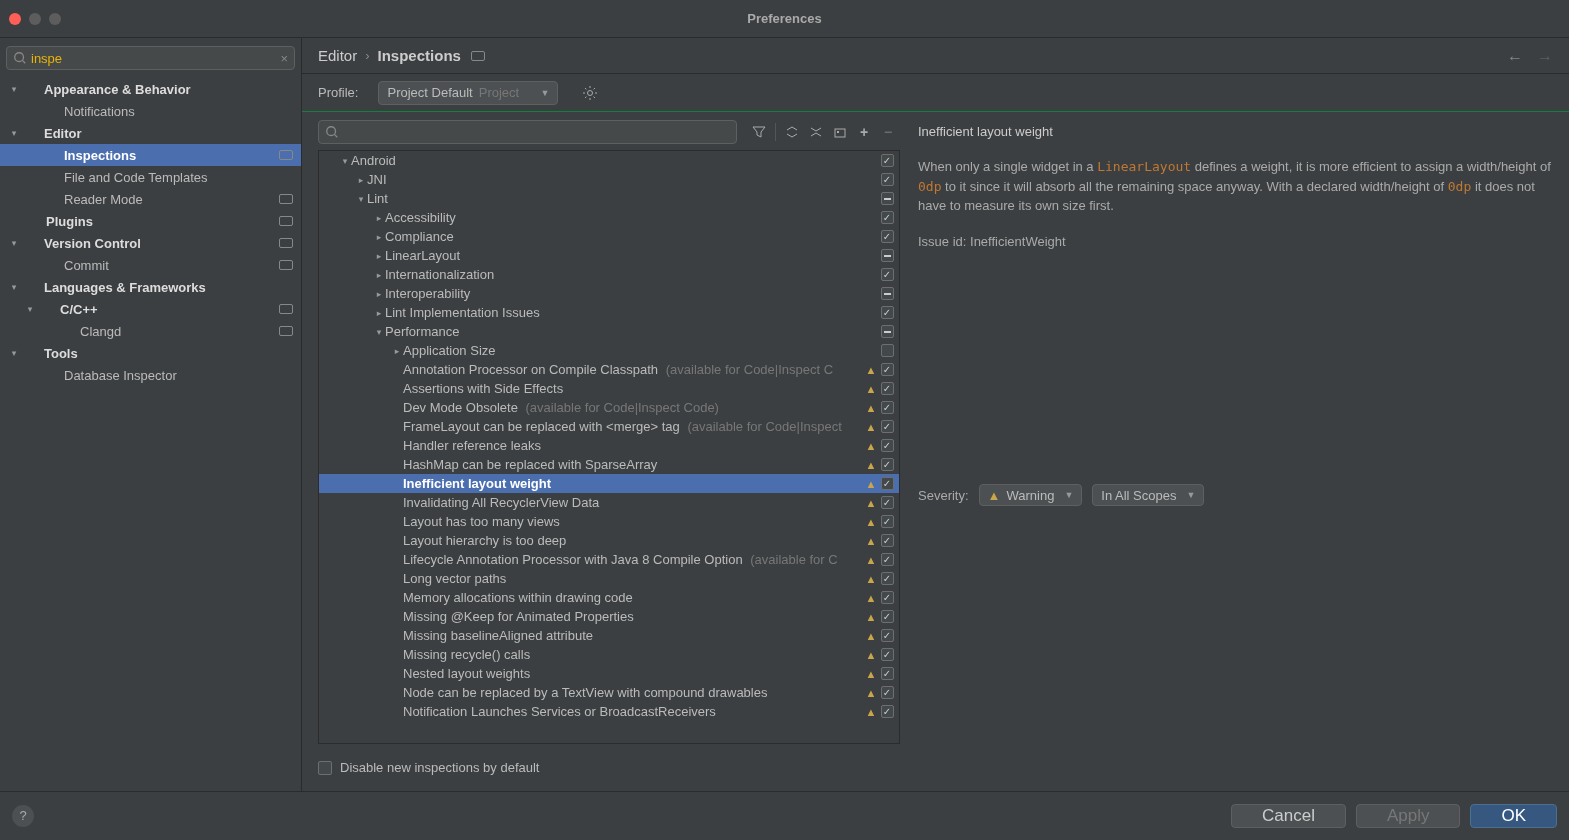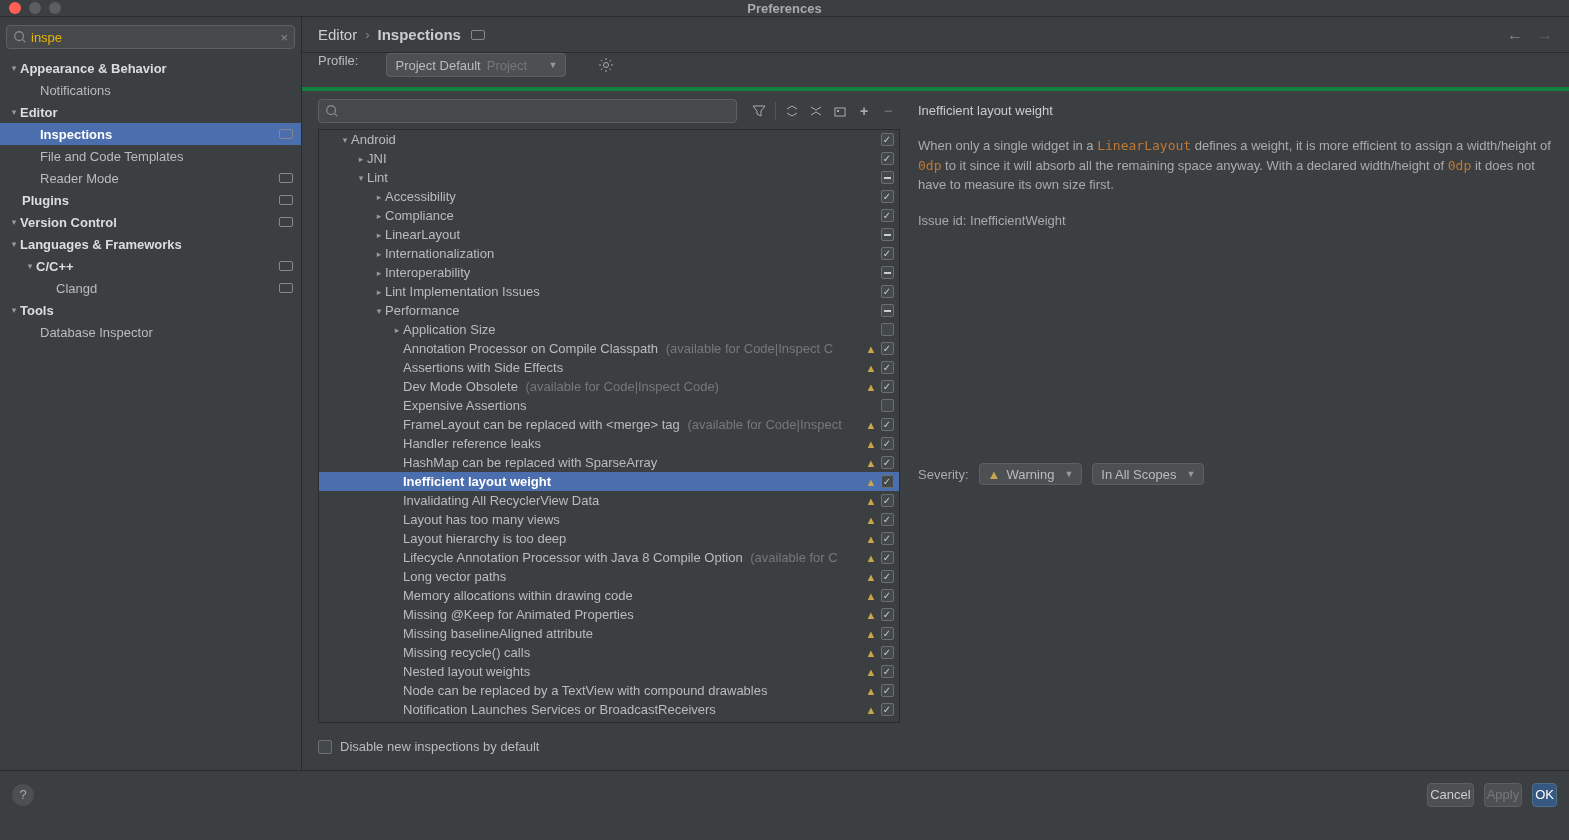--- a/index.html
+++ b/index.html
@@ -1,52 +1,52 @@
 <!DOCTYPE html>
 <html><head>
 <meta charset="utf-8">
 <style>
 * { box-sizing: border-box; margin: 0; padding: 0; }
 body { font-family: -apple-system, "Helvetica Neue", Arial, sans-serif; font-size: 13px; color: #bbb; background: #3c3f41; width: 1569px; height: 840px; overflow: hidden; }
 
-.titlebar { height: 17px; background: #3c3f41; border-bottom: 1px solid #2b2b2b; display: flex; align-items: center; position: relative; }
+.titlebar { height: 38px; background: #3c3f41; border-bottom: 1px solid #2b2b2b; display: flex; align-items: center; position: relative; }
 .traffic { display: flex; gap: 8px; margin-left: 9px; }
 .traffic span { width: 12px; height: 12px; border-radius: 50%; display: block; }
 .tl-close { background: #ff5f57; }
 .tl-min { background: #5d5d5d; }
 .tl-max { background: #5d5d5d; }
 .title-center { position: absolute; left: 50%; transform: translateX(-50%); color: #aaa; font-weight: 600; }
 
 .main { display: flex; height: 753px; }
 
 .sidebar { width: 302px; background: #3c3f41; border-right: 1px solid #2b2b2b; display: flex; flex-direction: column; }
 .search-wrap { padding: 8px 6px; }
 .search-box { display: flex; align-items: center; background: #45494a; border: 1px solid #5e6060; border-radius: 4px; height: 24px; padding: 0 6px; }
 .search-box input { background: transparent; border: none; color: #eab308; flex: 1; font-size: 13px; outline: none; margin-left: 4px; }
 .search-icon-svg { width: 14px; height: 14px; }
 .clear-x { color: #888; cursor: pointer; font-size: 13px; }
 
 .nav { flex: 1; overflow-y: auto; }
 .nav-item { display: flex; align-items: center; height: 22px; padding-right: 8px; cursor: default; }
 .nav-item.selected { background: #4b6eaf; color: #fff; }
 .nav-arrow { width: 12px; display: flex; justify-content: center; color: #999; font-size: 9px; }
-.nav-label { flex: 1; }
+.nav-label { flex: 1; margin-left: 24px; }
 .nav-badge { width: 14px; height: 10px; border: 1px solid #888; border-radius: 2px; display: flex; align-items: center; justify-content: center; font-size: 7px; color: #888; }
 .bold { font-weight: 600; color: #ddd; }
 
 .content { flex: 1; display: flex; flex-direction: column; background: #3c3f41; }
 .breadcrumb { height: 36px; display: flex; align-items: center; padding: 0 16px; border-bottom: 1px solid #2b2b2b; }
 .bc-item { color: #ccc; font-size: 15px; }
 .bc-sep { margin: 0 8px; color: #888; }
 .bc-last { font-weight: 600; }
 .bc-badge { width: 14px; height: 10px; border: 1px solid #888; border-radius: 2px; margin-left: 10px; }
 .bc-nav { margin-left: auto; display: flex; gap: 14px; }
 .bc-nav span { color: #888; font-size: 16px; cursor: pointer; }
 
-.profile-row { height: 38px; display: flex; align-items: flex-start; padding: 0 16px; border-bottom: 4px solid #15803d; gap: 28px; }
+.profile-row { height: 38px; display: flex; align-items: center; padding: 0 16px; border-bottom: 1px solid #15803d; gap: 20px; }
 .profile-select { background: #4c5052; border: 1px solid #5e6060; border-radius: 4px; height: 24px; display: flex; align-items: center; padding: 0 8px; min-width: 180px; }
 .profile-sel-default { color: #bbb; }
 .profile-sel-proj { color: #777; margin-left: 6px; flex: 1; }
 .profile-caret { color: #999; font-size: 9px; }
 
 .body-row { flex: 1; display: flex; padding: 8px 16px 8px 16px; gap: 18px; overflow: hidden; }
 .tree-col { width: 582px; display: flex; flex-direction: column; }
 .tree-toolbar { display: flex; align-items: center; gap: 0; margin-bottom: 6px; }
 .tree-search { flex: 1; background: #45494a; border: 1px solid #5e6060; border-radius: 4px; height: 24px; display: flex; align-items: center; padding: 0 6px; margin-right: 10px; }
 .tree-search input { background: transparent; border: none; flex: 1; outline: none; color: #bbb; margin-left: 4px; }
@@ -78,21 +78,21 @@
 .sev-label { color: #aaa; }
 .sev-pill { background: #4c5052; border: 1px solid #5e6060; border-radius: 4px; height: 22px; display: flex; align-items: center; padding: 0 8px; gap: 6px; }
 .sev-caret { font-size: 9px; color: #999; margin-left: 4px; }
 
 .disable-row { padding: 8px 16px 16px; display: flex; align-items: center; gap: 8px; }
 .cb-outer { width: 14px; height: 14px; border: 1px solid #6e6e6e; border-radius: 2px; background: #43494a; }
 
 .footer { height: 48px; background: #3c3f41; border-top: 1px solid #2b2b2b; display: flex; align-items: center; padding: 0 12px; }
 .help-btn { width: 22px; height: 22px; border-radius: 50%; background: #4c5052; color: #aaa; display: flex; align-items: center; justify-content: center; cursor: pointer; }
 .btn-group { margin-left: auto; display: flex; gap: 10px; }
-.btn { height: 24px; padding: 0 2px; border-radius: 4px; background: #4c5052; color: #ccc; border: 1px solid #5e6060; display: flex; align-items: center; cursor: pointer; font-size: 13px; }
+.btn { height: 24px; padding: 0 30px; border-radius: 4px; background: #4c5052; color: #ccc; border: 1px solid #5e6060; display: flex; align-items: center; cursor: pointer; font-size: 17px; }
 .btn.primary { background: #365880; border-color: #4c708c; color: #fff; }
 .btn.disabled { color: #777; }
 </style>
 </head>
 <body>
 
 <div class="titlebar">
   <div class="traffic">
     <span class="tl-close"></span>
     <span class="tl-min"></span>
@@ -141,20 +141,25 @@
           <span class="nav-badge"></span>
         </div>
         <div class="nav-item" style="padding-left: 22px;">
           <span style="width: 0px;"></span>
           <span class="nav-label bold">Plugins</span>
           <span class="nav-badge"></span>
         </div>
         <div class="nav-item" style="padding-left: 8px;">
           <span class="nav-arrow">▾</span>
           <span class="nav-label bold">Version Control</span>
+          <span class="nav-badge"></span>
+        </div>
+        <div class="nav-item" style="padding-left: 40px;">
+          <span style="width: 0px;"></span>
+          <span class="nav-label">Commit</span>
           <span class="nav-badge"></span>
         </div>
         <div class="nav-item" style="padding-left: 8px;">
           <span class="nav-arrow">▾</span>
           <span class="nav-label bold">Languages &amp; Frameworks</span>
         </div>
         <div class="nav-item" style="padding-left: 24px;">
           <span class="nav-arrow">▾</span>
           <span class="nav-label bold">C/C++</span>
           <span class="nav-badge"></span>
@@ -360,29 +365,20 @@
               <span class="tree-arrow"></span>
               <span class="tree-label">Dev Mode Obsolete<span class="tree-avail"> (available for Code|Inspect Code)</span></span>
               <span class="tree-warn"><span class="warn-tri">▲</span></span>
               <span class="tree-check">
                 <span class="cb on"></span>
               </span>
             </div>
             <div class="tree-row">
               <span style="width: 72px; flex-shrink: 0;"></span>
               <span class="tree-arrow"></span>
-              <span class="tree-label">Expensive Assertions</span>
-              <span class="tree-warn"></span>
-              <span class="tree-check">
-                <span class="cb off"></span>
-              </span>
-            </div>
-            <div class="tree-row">
-              <span style="width: 72px; flex-shrink: 0;"></span>
-              <span class="tree-arrow"></span>
               <span class="tree-label">FrameLayout can be replaced with &lt;merge&gt; tag<span class="tree-avail"> (available for Code|Inspect</span></span>
               <span class="tree-warn"><span class="warn-tri">▲</span></span>
               <span class="tree-check">
                 <span class="cb on"></span>
               </span>
             </div>
             <div class="tree-row">
               <span style="width: 72px; flex-shrink: 0;"></span>
               <span class="tree-arrow"></span>
               <span class="tree-label">Handler reference leaks</span>

